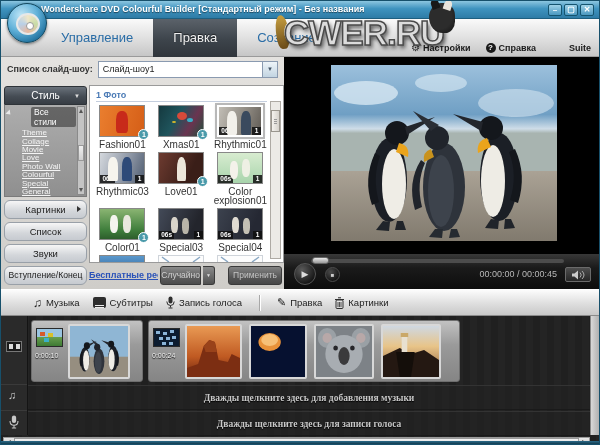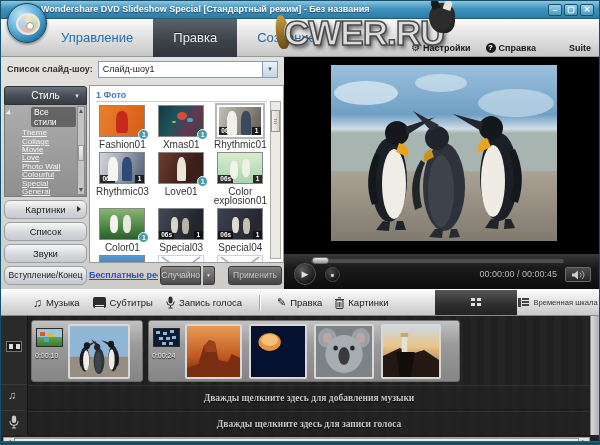--- a/index.html
+++ b/index.html
@@ -275,21 +275,21 @@
     background:linear-gradient(90deg,#d8d8d8,#b0b0b0); border-left:1px solid #888; }
   .winbottom { position:absolute; left:0; right:0; bottom:0; height:3px;
     background:linear-gradient(#2a6a88,#123c50); }
 </style>
 </head>
 <body>
 
 <div class="win">
 
   <div class="titlebar">
-    <span class="title">Wondershare DVD Slideshow Special [Стандартный режим] - Без названия</span>
+    <span class="title">Wondershare DVD Colourful Builder [Стандартный режим] - Без названия</span>
     <div class="winctrl">
       <span class="wbtn">–</span>
       <span class="wbtn">▢</span>
       <span class="wbtn">✕</span>
     </div>
   </div>
   <div class="logo">
       <div class="disc"></div>
     </div>
 
@@ -547,29 +547,20 @@
       <span>Правка</span>
     </div>
     <div class="titem">
       <svg width="9" height="12" viewBox="0 0 9 12">
         <rect x="1" y="3" width="7" height="8.5" rx="1" fill="none" stroke="#2e2e2e"></rect>
         <path d="M0,2.5 h9 M3,0.8 h3" stroke="#2e2e2e"></path>
         <path d="M3,5 v5 M4.5,5 v5 M6,5 v5" stroke="#2e2e2e" stroke-width="0.8"></path>
       </svg>
       <span>Картинки</span>
     </div>
-    <div class="tbright">
-      <div class="sbmode">
-        <span class="gridicon"></span>
-      </div>
-      <div class="tlmode">
-        <span class="tlicon"></span>
-        <span>Временная шкала</span>
-      </div>
-    </div>
   </div>
 
   <div class="timeline">
     <div class="trackicons">
       <div class="filmicon"></div>
       <div class="tracksep" style="top:68px"></div>
       <span class="musicicon">♫</span>
       <div class="tracksep" style="top:94px"></div>
       <svg class="micicon" width="10" height="14" viewBox="0 0 9 13">
         <rect x="2.5" y="0.5" width="4" height="7" rx="2" fill="#c8c8c8"></rect>

